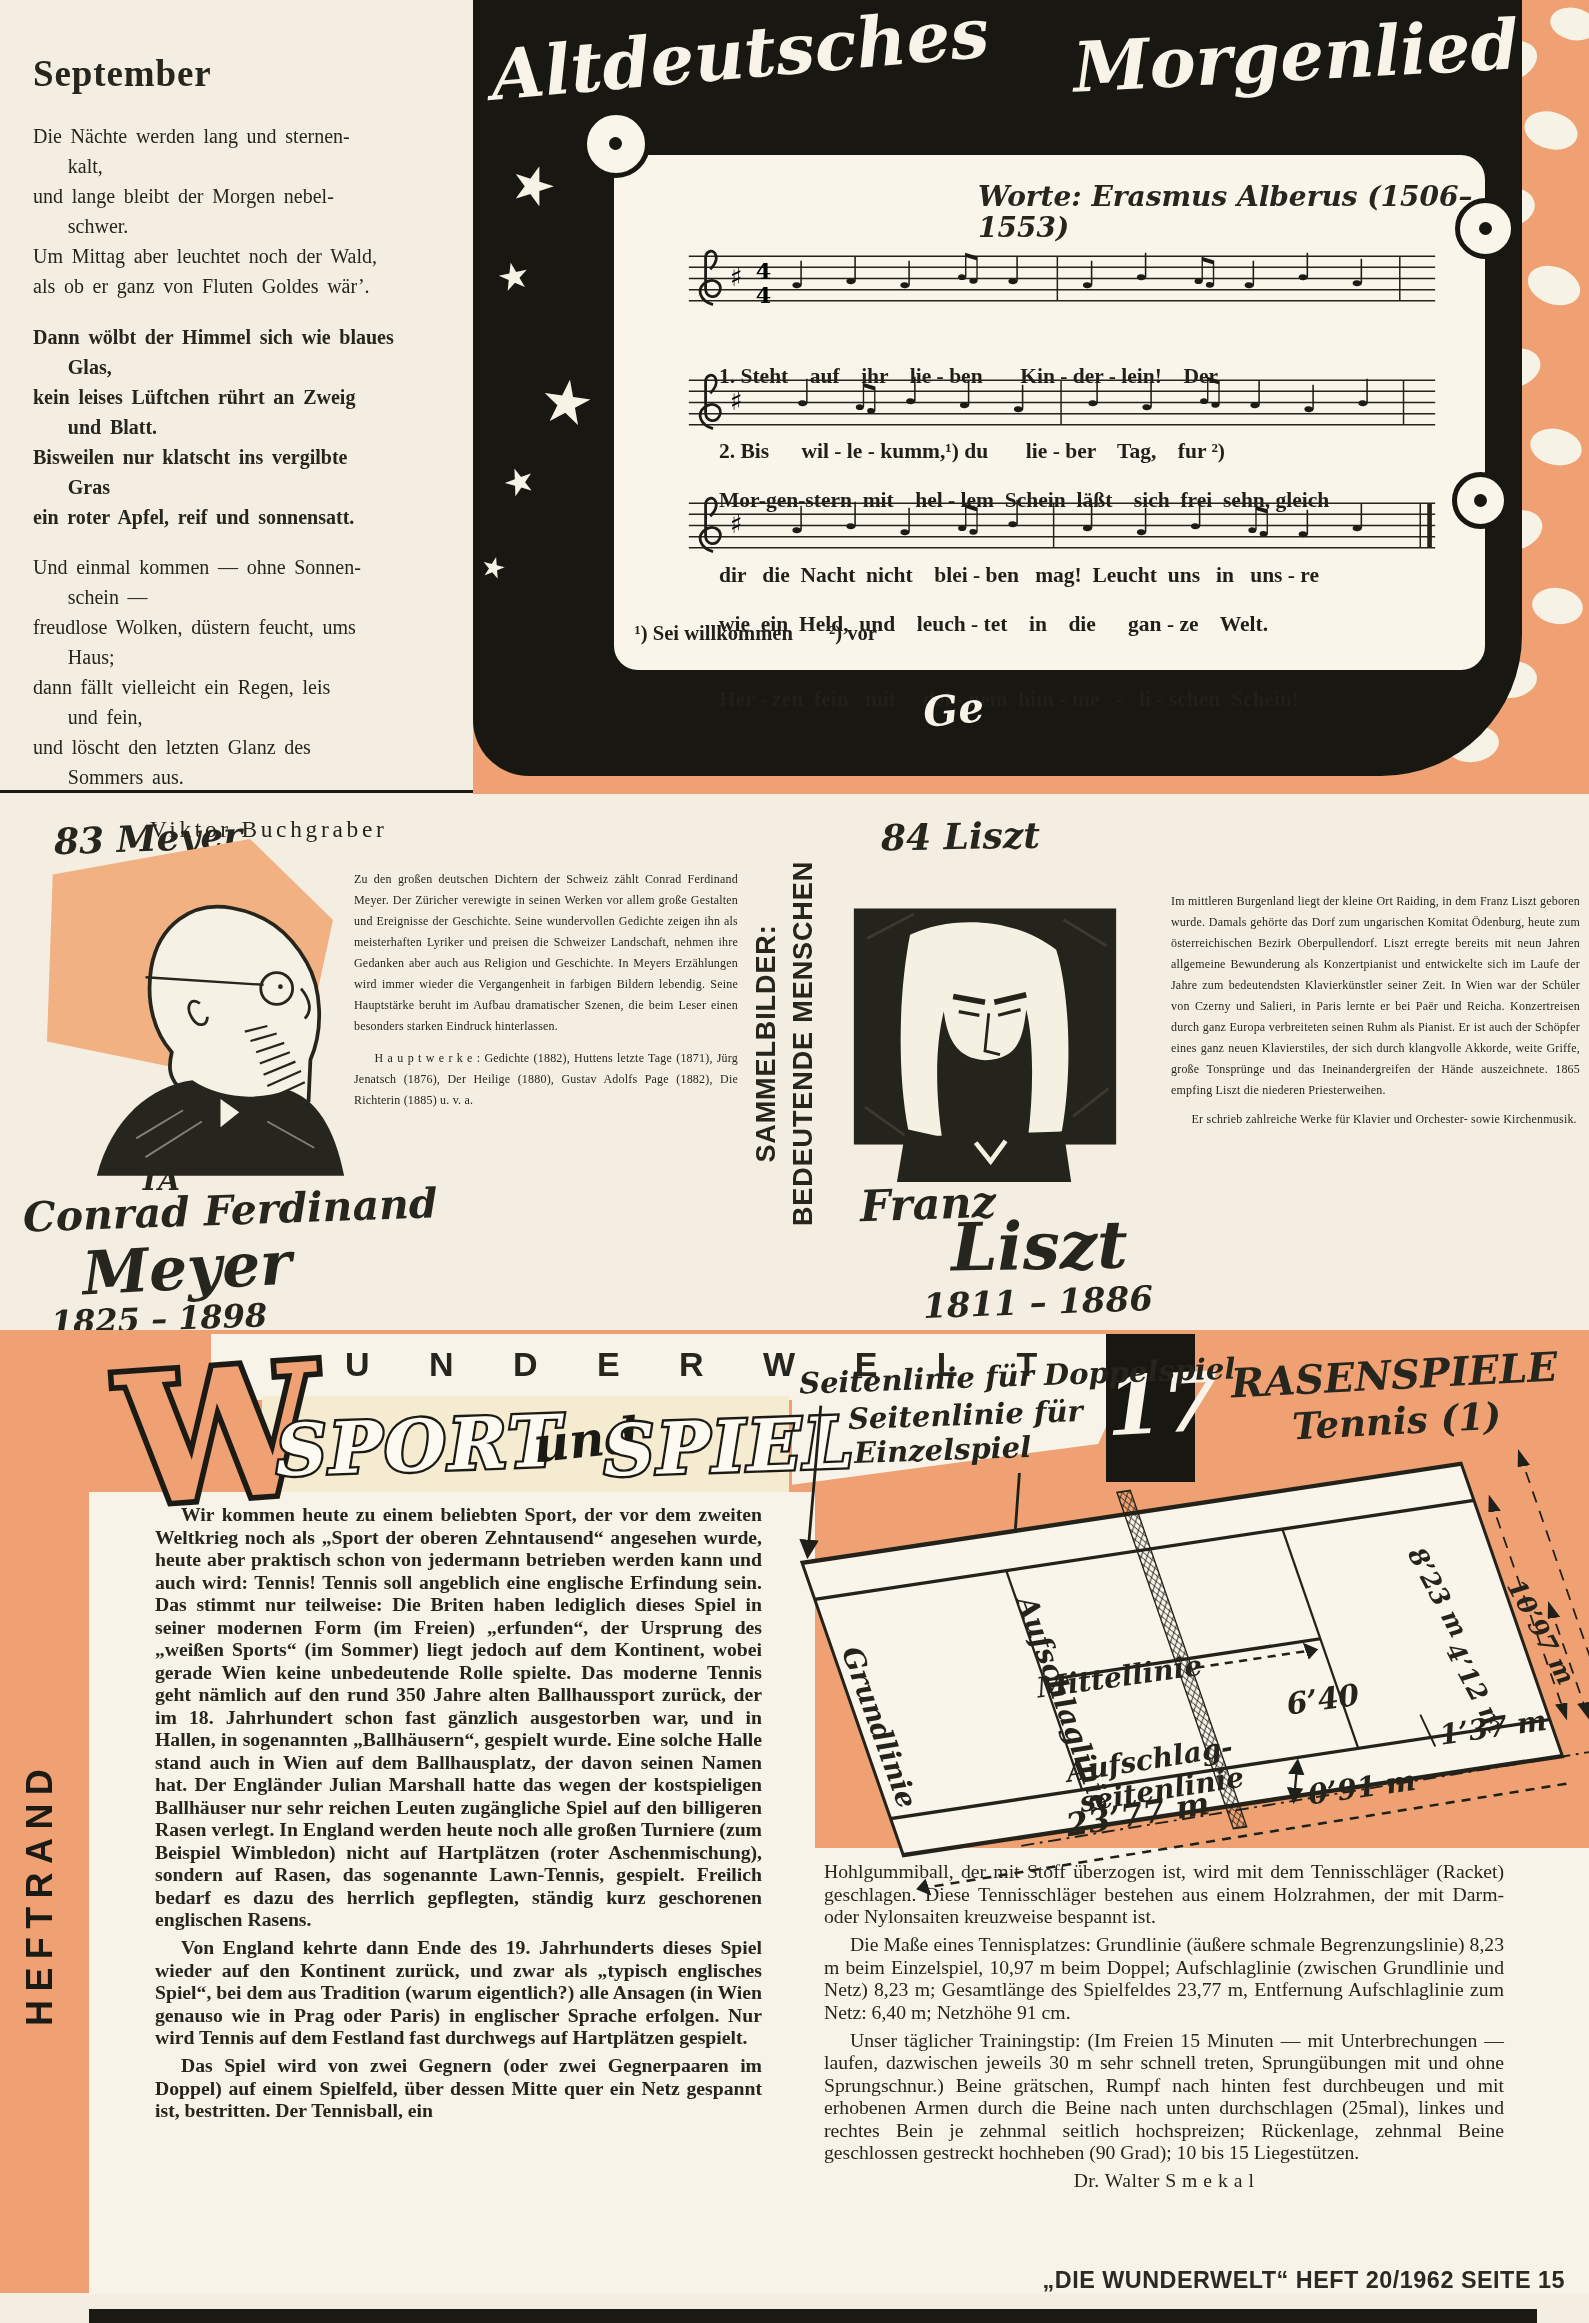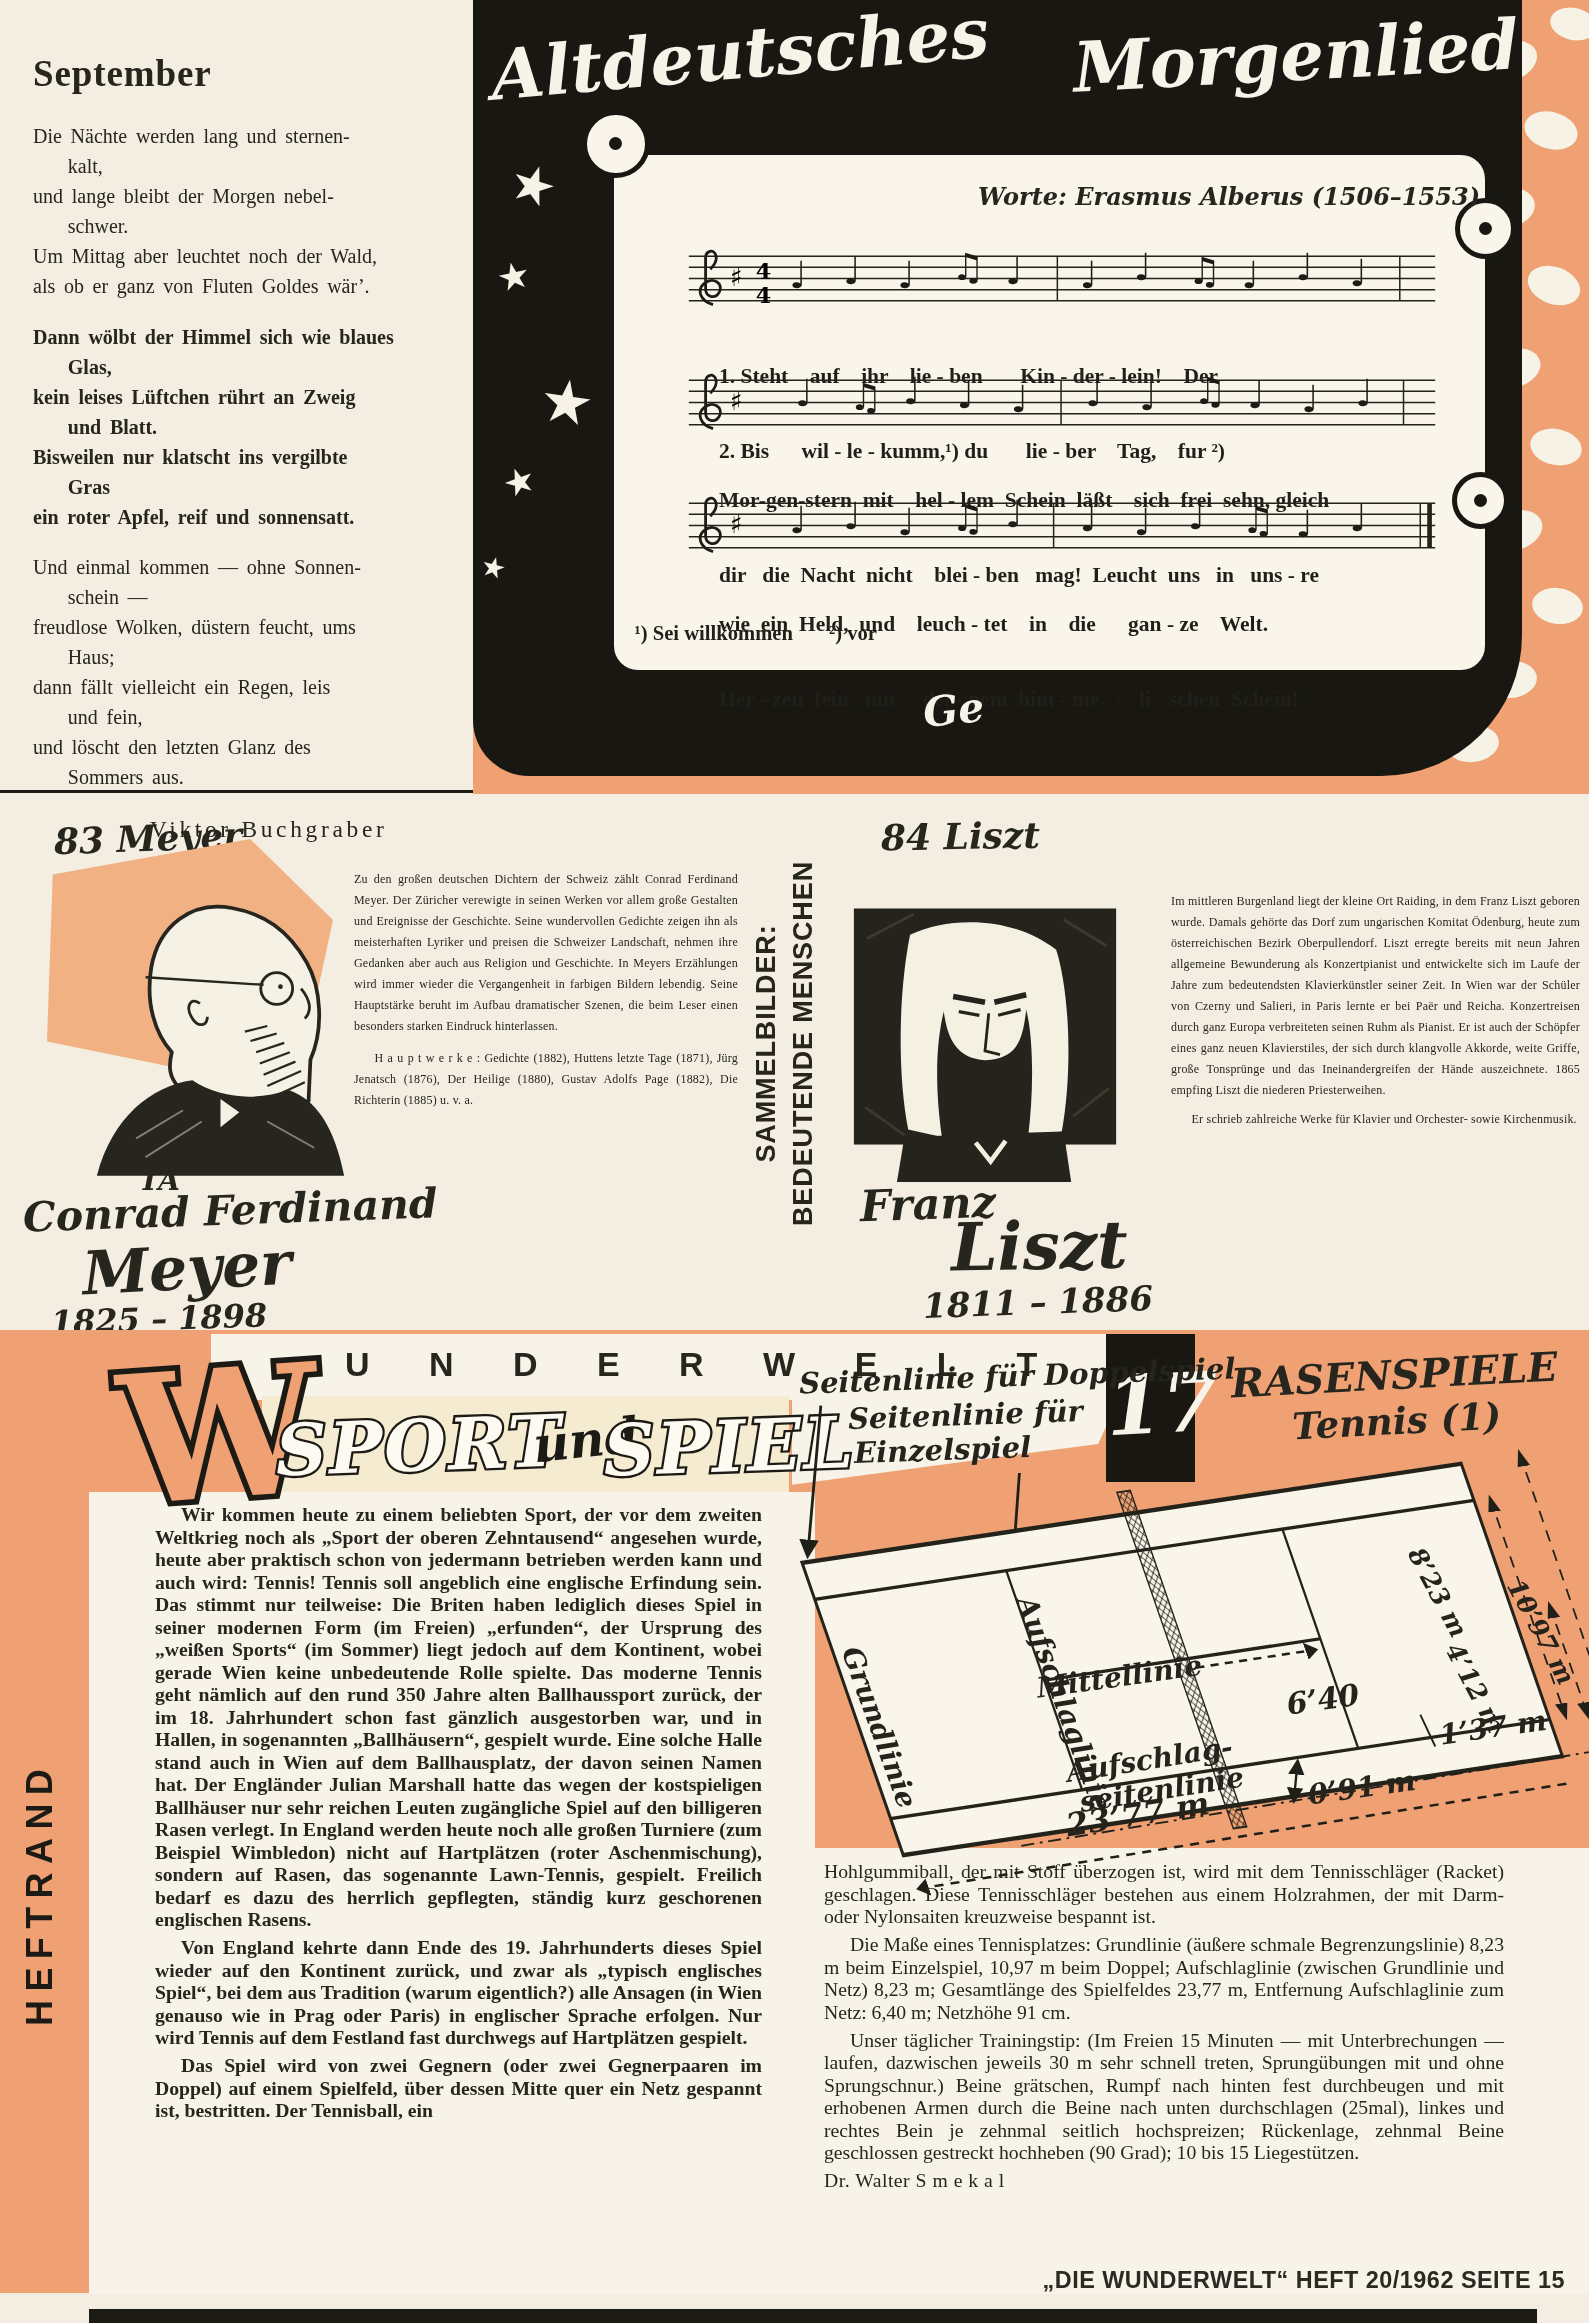--- a/index.html
+++ b/index.html
@@ -19,39 +19,39 @@
   .topline{background:#1b1a15;}
   
   .music{left:473px;top:0;width:1116px;height:794px;background:#efa173;}
   .blob{left:0;top:0;width:1049px;height:776px;background:#181712;border-radius:0 0 141px 56px;}
   .egg{position:absolute;background:#f6f2e6;border-radius:50%;}
   .star{position:absolute;color:#f6f2e6;font-family:"DejaVu Sans",sans-serif;}
   .songtitle{color:#f7f3e8;font-family:"DejaVu Serif",serif;font-style:italic;font-weight:bold;font-size:69px;white-space:nowrap;}
   .parchment{left:141px;top:155px;width:871px;height:515px;background:#f9f5ea;border-radius:24px;}
   .curl{position:absolute;background:#f9f5ea;border:5.6px solid #181712;border-radius:50%;}
   .curl>div{position:absolute;left:50%;top:50%;width:13px;height:13px;margin:-6.6px 0 0 -6.6px;background:#181712;border-radius:50%;}
-  .credits{font-size:24px;line-height:31px;font-family:"DejaVu Serif",serif;font-style:italic;font-weight:bold;}
+  .credits{font-size:28px;line-height:31px;font-family:"DejaVu Serif",serif;font-style:italic;font-weight:bold;}
   .lyrics{font-size:21.5px;line-height:25px;font-weight:bold;white-space:pre;color:#201f19;}
   .footnote{font-size:20.6px;font-weight:bold;color:#201f19;white-space:pre;}
   .mus{font-family:"DejaVu Sans",sans-serif;}
   .gesig{color:#f7f3e8;font-size:41px;}
   
   .cardheader{font-size:36px;}
   .pentagon{background:#f2b183;}
   .cardtext{font-size:12px;line-height:21px;letter-spacing:0.2px;}
   .cap{white-space:nowrap;}
   .vertlabel{font-family:"Liberation Sans",sans-serif;font-weight:bold;font-size:27px;line-height:37px;letter-spacing:0.9px;text-align:center;}
   
   .sportbg{left:0;top:1330px;width:1589px;height:963px;background:#efa173;}
   .panel{position:absolute;background:#f7f3e8;}
   .underwelt{font-size:34px;font-weight:bold;letter-spacing:25px;white-space:nowrap;}
   .creamband{background:#f4ebd0;}
   .bodytext p{margin:0 0 5.6px 0;font-size:19.7px;line-height:22.5px;text-indent:26px;}
   .bodytext p.noindent{text-indent:0;}
-  .sig{font-size:19.7px;text-align:left;letter-spacing:0.5px;}
+  .sig{font-size:19.7px;text-align:center;letter-spacing:0.5px;}
   .rasen{font-size:40px;line-height:47px;text-align:center;white-space:nowrap;}
   .seiten{font-size:29px;white-space:nowrap;color:#24231c;}
   .box17{background:#181712;color:#f7f3e8;text-align:center;}
   .heftrand{font-family:"Liberation Sans",sans-serif;font-weight:bold;font-size:36px;letter-spacing:8.4px;color:#1b1a15;white-space:nowrap;transform:rotate(-90deg);transform-origin:0 0;}
   .pagefooter{font-family:"Liberation Sans",sans-serif;font-weight:bold;font-size:23.4px;letter-spacing:0.5px;text-align:right;color:#2a2922;}
   .botbar{background:#1b1a15;}
   text{font-family:"DejaVu Serif",serif;}
 </style>
 </head>
 <body>

